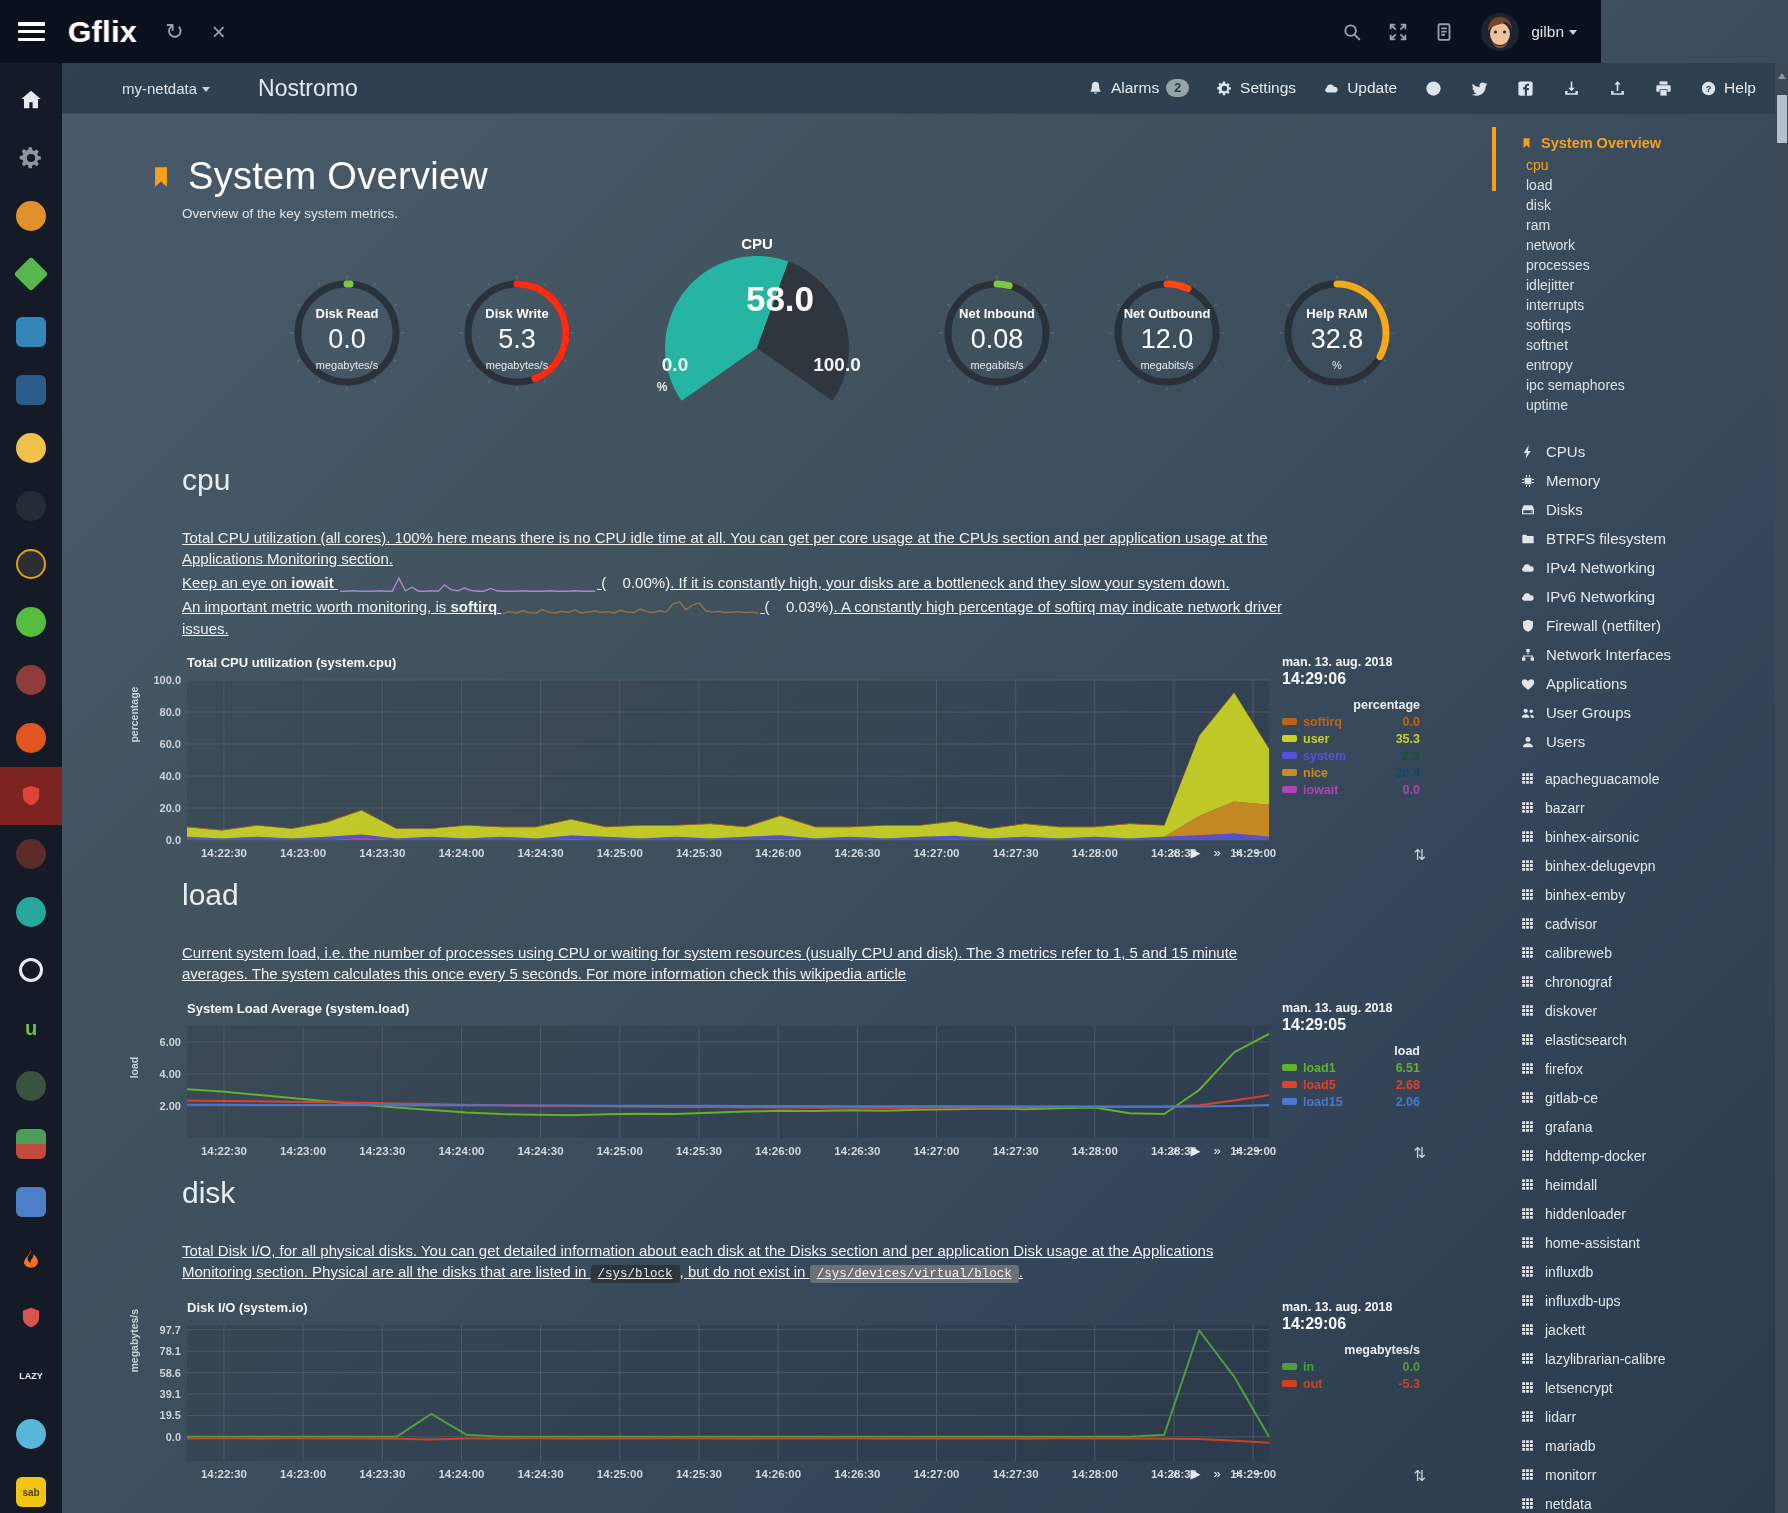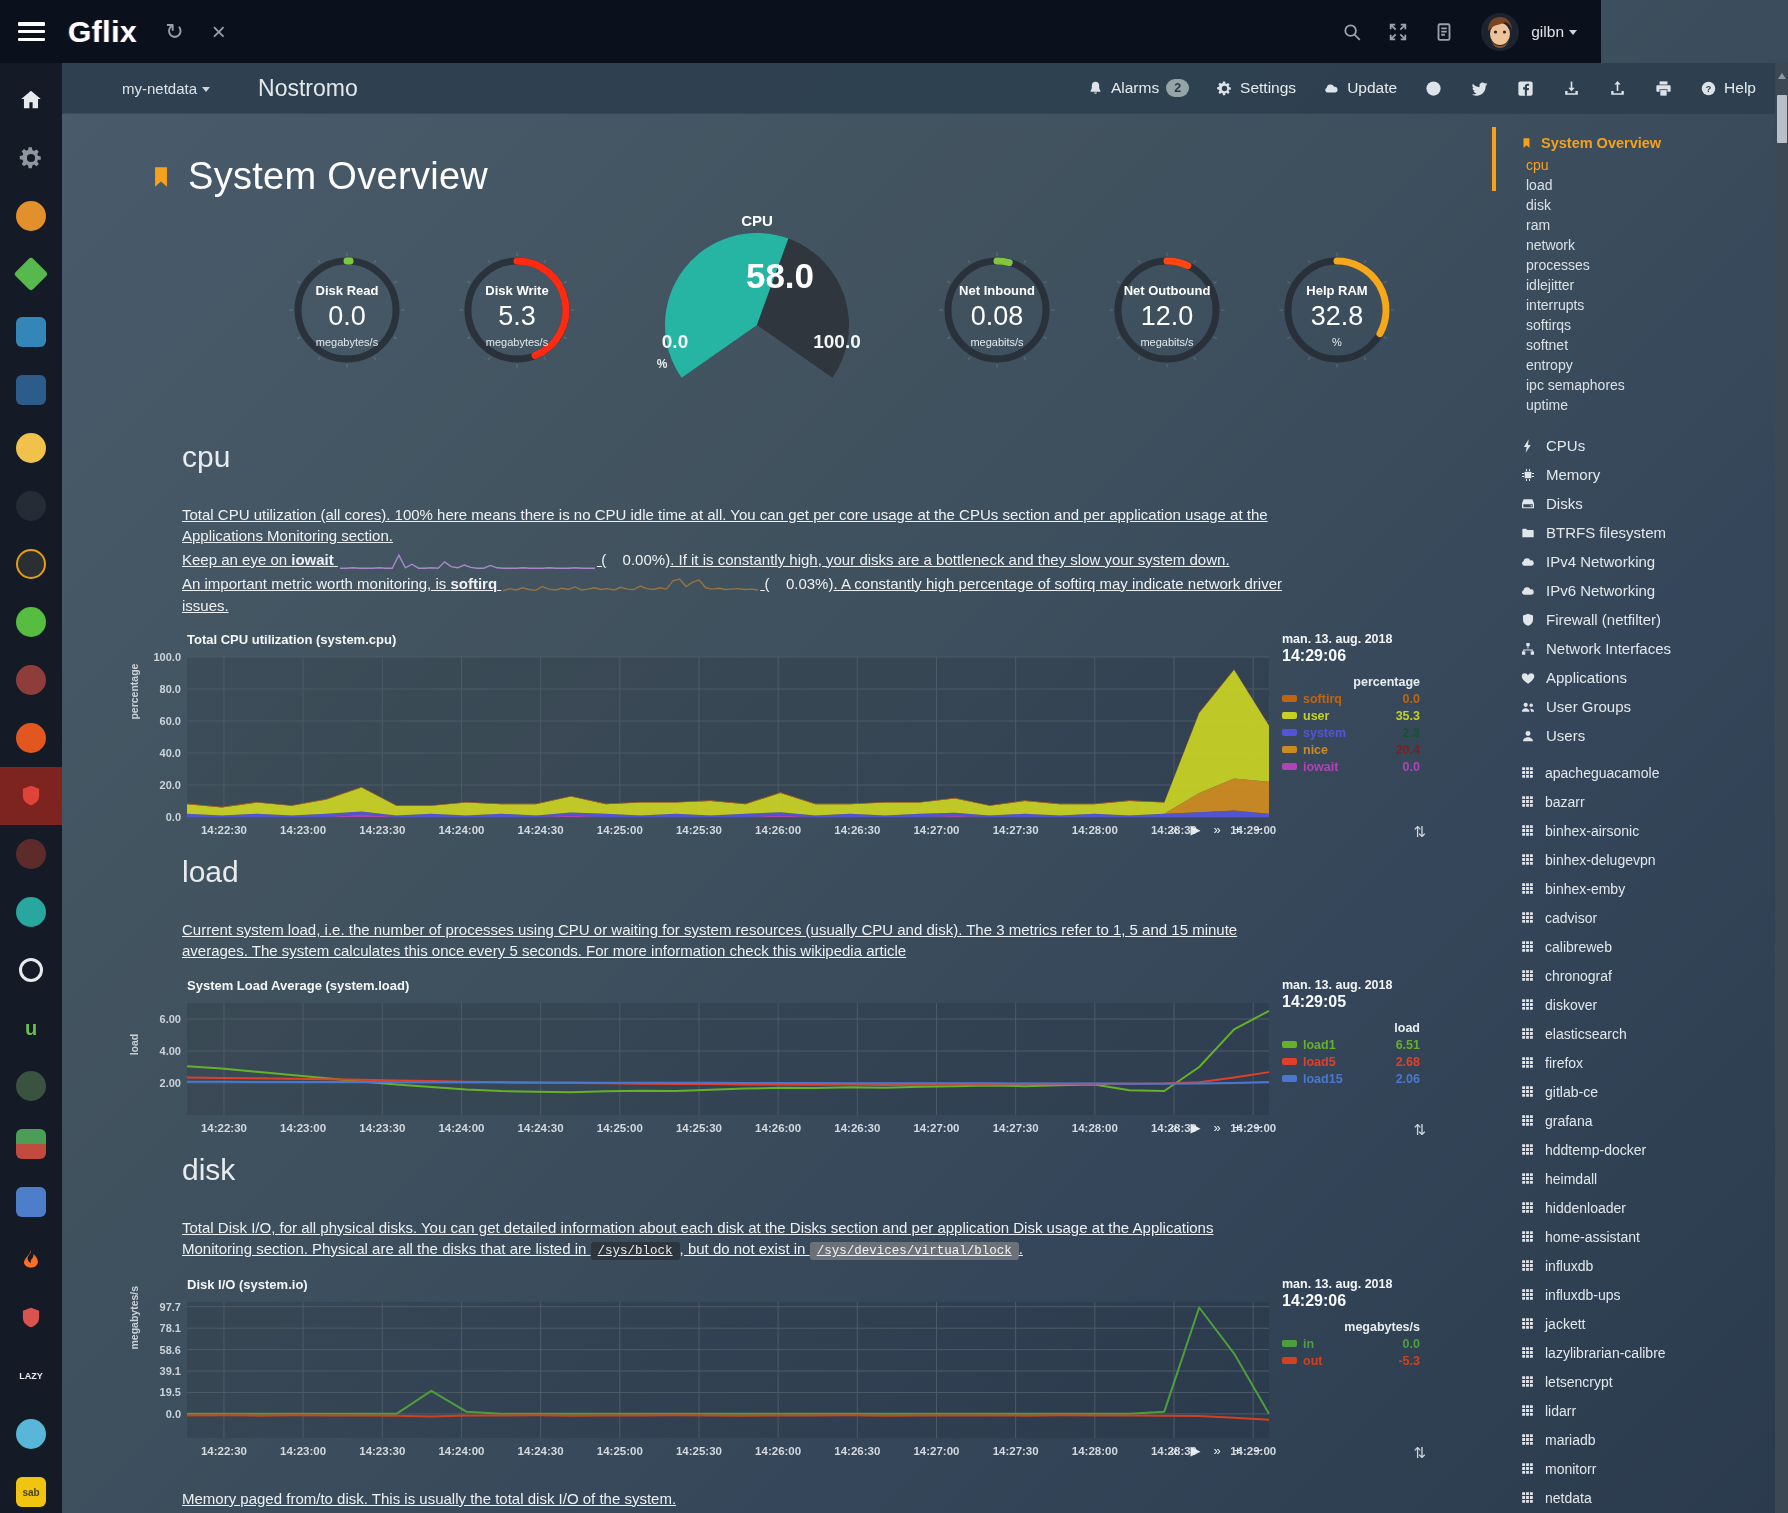--- a/index.html
+++ b/index.html
@@ -100,21 +100,21 @@
 
   
   .toc { position:absolute; top:50px; left:1492px; width:290px; }
   .toc-bar { position:absolute; left:0; top:14px; width:3.5px; height:64px; background:#f5a11c; }
   .toc-head { display:flex; align-items:center; gap:8px; padding-left:28px; margin-top:22px;
               color:#f5a11c; font-size:14.5px; font-weight:bold; cursor:pointer; }
   .toc-head svg { width:13px; height:16px; fill:#f5a11c; flex:none; }
   .toc-sub { padding-left:34px; margin-top:6px; }
   .toc-sub div { font-size:14px; color:#dbe0e4; height:20px; cursor:pointer; }
   .toc-sub div.on { color:#f5a11c; }
-  .toc-groups { margin-top:14px; }
+  .toc-groups { margin-top:20px; }
   .toc-g { display:flex; align-items:center; gap:10px; padding-left:28px; height:29px; font-size:15px; color:#e4e8eb; cursor:pointer; }
   .toc-g svg { width:16px; height:16px; fill:#e0e5e9; flex:none; }
   .toc-apps { margin-top:8px; }
   .toc-a { display:flex; align-items:center; gap:10px; padding-left:28px; height:29px; font-size:14px; color:#e2e7ea; cursor:pointer; }
   .toc-a svg { width:15px; height:15px; fill:#dfe4e8; flex:none; }
 </style>
 </head>
 <body>
 
 <svg width="0" height="0" style="position:absolute">
@@ -405,20 +405,21 @@
     </div>
   </nav>
 
   <main class="main">
     <div class="h1row">
       <svg>
           <use href="#i-bookmark"></use>
         </svg>
       <h1>System Overview</h1>
     </div>
+    <div class="subtitle">Overview of the key system metrics.</div>
 
     <div class="gaugerow" id="gauges">
         <div class="gauge small">
           <svg width="116" height="116" viewBox="0 0 116 116">
             <line x1="58" y1="4" x2="58" y2="0.5" stroke="rgba(255,255,255,0.12)" stroke-width="1.5"></line>
             <line x1="85" y1="11.234628195640312" x2="86.75" y2="8.203539282394772" stroke="rgba(255,255,255,0.12)" stroke-width="1.5"></line>
             <line x1="104.76537180435969" y1="30.999999999999993" x2="107.79646071760521" y2="29.249999999999993" stroke="rgba(255,255,255,0.12)" stroke-width="1.5"></line>
             <line x1="112" y1="58" x2="115.5" y2="58" stroke="rgba(255,255,255,0.12)" stroke-width="1.5"></line>
             <line x1="104.76537180435969" y1="84.99999999999999" x2="107.79646071760523" y2="86.74999999999999" stroke="rgba(255,255,255,0.12)" stroke-width="1.5"></line>
             <line x1="85" y1="104.76537180435969" x2="86.75" y2="107.79646071760523" stroke="rgba(255,255,255,0.12)" stroke-width="1.5"></line>
@@ -623,21 +624,21 @@
               <span class="lg-val" style="color: rgb(198, 208, 37);">35.3</span>
             </div>
             <div class="lg-row">
               <span class="lg-sw" style="background: rgb(84, 84, 216);"></span>
               <span style="color: rgb(84, 84, 216);">system</span>
               <span class="lg-val" style="color: #14532d;">2.3</span>
             </div>
             <div class="lg-row">
               <span class="lg-sw" style="background: rgb(204, 139, 34);"></span>
               <span style="color: rgb(204, 139, 34);">nice</span>
-              <span class="lg-val" style="color: #7f1d1d;">20.4</span>
+              <span class="lg-val" style="color: #0c4a6e;">20.4</span>
             </div>
             <div class="lg-row">
               <span class="lg-sw" style="background: rgb(176, 67, 181);"></span>
               <span style="color: rgb(176, 67, 181);">iowait</span>
               <span class="lg-val" style="color: rgb(176, 67, 181);">0.0</span>
             </div>
           </div>
           <div class="tools">
             <span>«</span>
             <span>▶</span>

